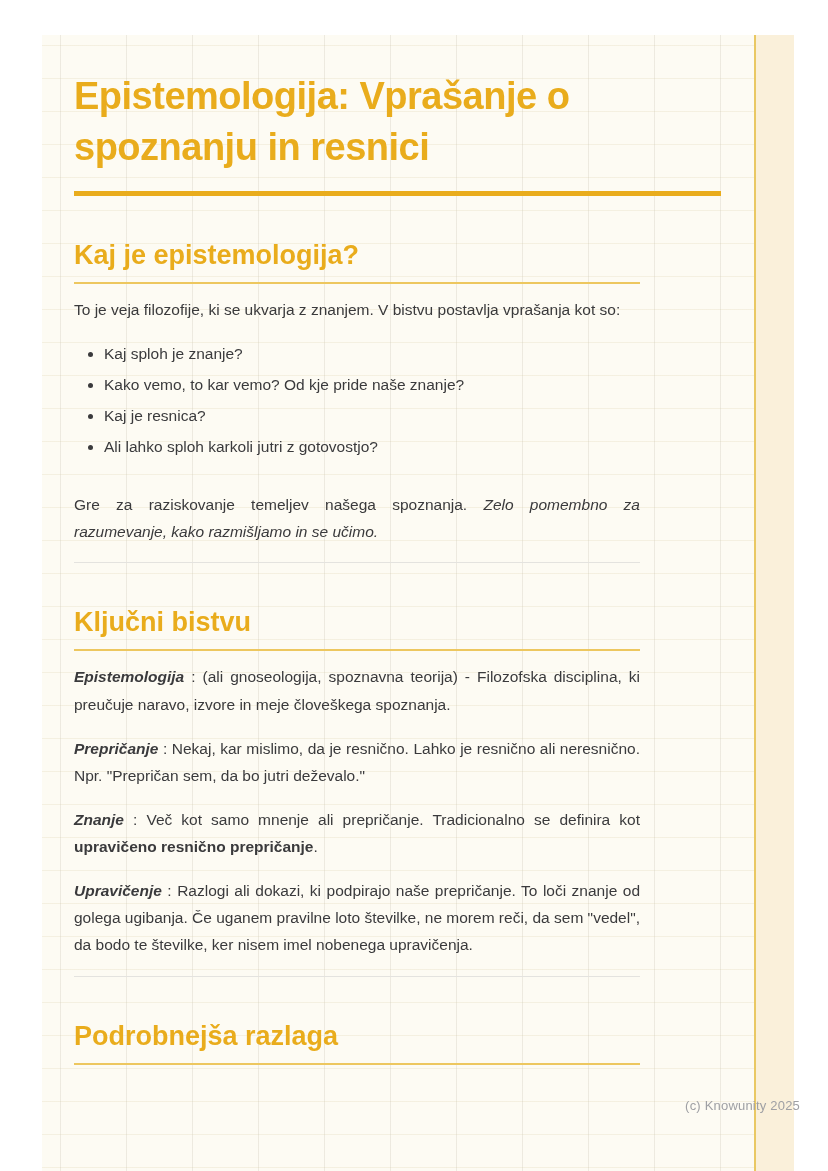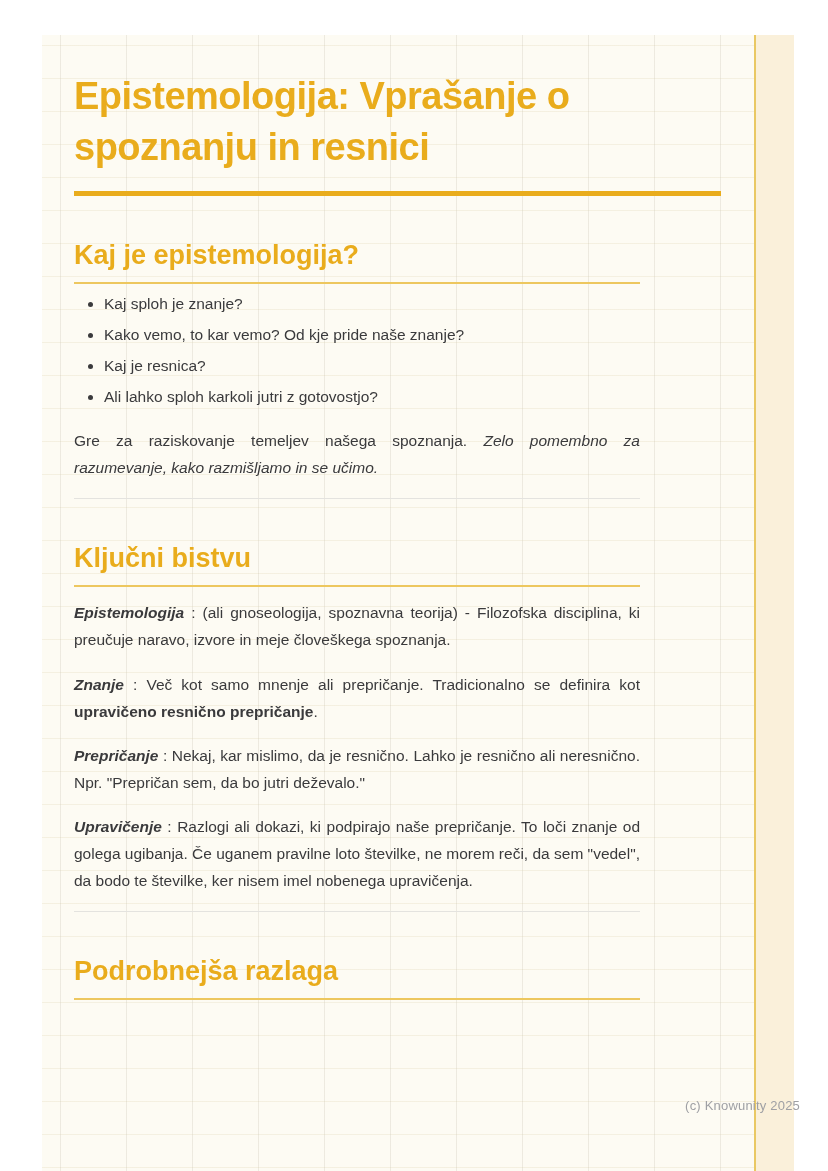--- a/index.html
+++ b/index.html
@@ -69,21 +69,21 @@
   .body-p{
     margin-top:12px;
     margin-bottom:17px;
     font-size:15.5px;
     line-height:1.75;
     text-align:justify;
   }
   .body-p em{font-style:italic;}
   .bullets{
     list-style:disc;
-    margin:6px 0 17px 0;
+    margin:6px 0 31px 0;
     padding-left:30px;
   }
   .bullets li{
     font-size:15.5px;
     line-height:1.75;
     margin-bottom:4px;
   }
   .divider{
     width:566px;
     height:1px;
@@ -107,39 +107,40 @@
 <div class="sheet">
   <div class="edge-strip"></div>
 
   <div class="content">
 
     <h1 class="doc-title">Epistemologija: Vprašanje o spoznanju in resnici</h1>
     <div class="title-rule"></div>
 
     <section>
       <h2 class="sec-h">Kaj je epistemologija?</h2>
+      <p class="body-p">To je veja filozofije, ki se ukvarja z znanjem. V bistvu postavlja vprašanja kot so:</p>
       <ul class="bullets">
         <li>Kaj sploh je znanje?</li>
         <li>Kako vemo, to kar vemo? Od kje pride naše znanje?</li>
         <li>Kaj je resnica?</li>
         <li>Ali lahko sploh karkoli jutri z gotovostjo?</li>
       </ul>
       <p class="body-p"><span>Gre za raziskovanje temeljev našega spoznanja. </span><em>Zelo pomembno za razumevanje, kako razmišljamo in se učimo.</em></p>
     </section>
 
     <div class="divider"></div>
 
     <section>
       <h2 class="sec-h">Ključni bistvu</h2>
 
       <p class="body-p"><strong class="term-name">Epistemologija</strong><span> : </span><span>(ali gnoseologija, spoznavna teorija) - Filozofska disciplina, ki preučuje naravo, izvore in meje človeškega spoznanja.</span><strong></strong><span></span></p>
 
+      <p class="body-p"><strong class="term-name">Prepričanje</strong><span> : </span><span>Nekaj, kar mislimo, da je resnično. Lahko je resnično ali neresnično. Npr. "Prepričan sem, da bo jutri deževalo."</span><strong></strong><span></span></p>
+
       <p class="body-p"><strong class="term-name">Znanje</strong><span> : </span><span>Več kot samo mnenje ali prepričanje. Tradicionalno se definira kot </span><strong>upravičeno resnično prepričanje</strong><span>.</span></p>
-
-      <p class="body-p"><strong class="term-name">Prepričanje</strong><span> : </span><span>Nekaj, kar mislimo, da je resnično. Lahko je resnično ali neresnično. Npr. "Prepričan sem, da bo jutri deževalo."</span><strong></strong><span></span></p>
 
 
       <p class="body-p"><strong class="term-name">Upravičenje</strong><span> : </span><span>Razlogi ali dokazi, ki podpirajo naše prepričanje. To loči znanje od golega ugibanja. Če uganem pravilne loto številke, ne morem reči, da sem "vedel", da bodo te številke, ker nisem imel nobenega upravičenja.</span><strong></strong><span></span></p>
     </section>
 
     <div class="divider"></div>
 
     <section>
       <h2 class="sec-h">Podrobnejša razlaga</h2>
     </section>

